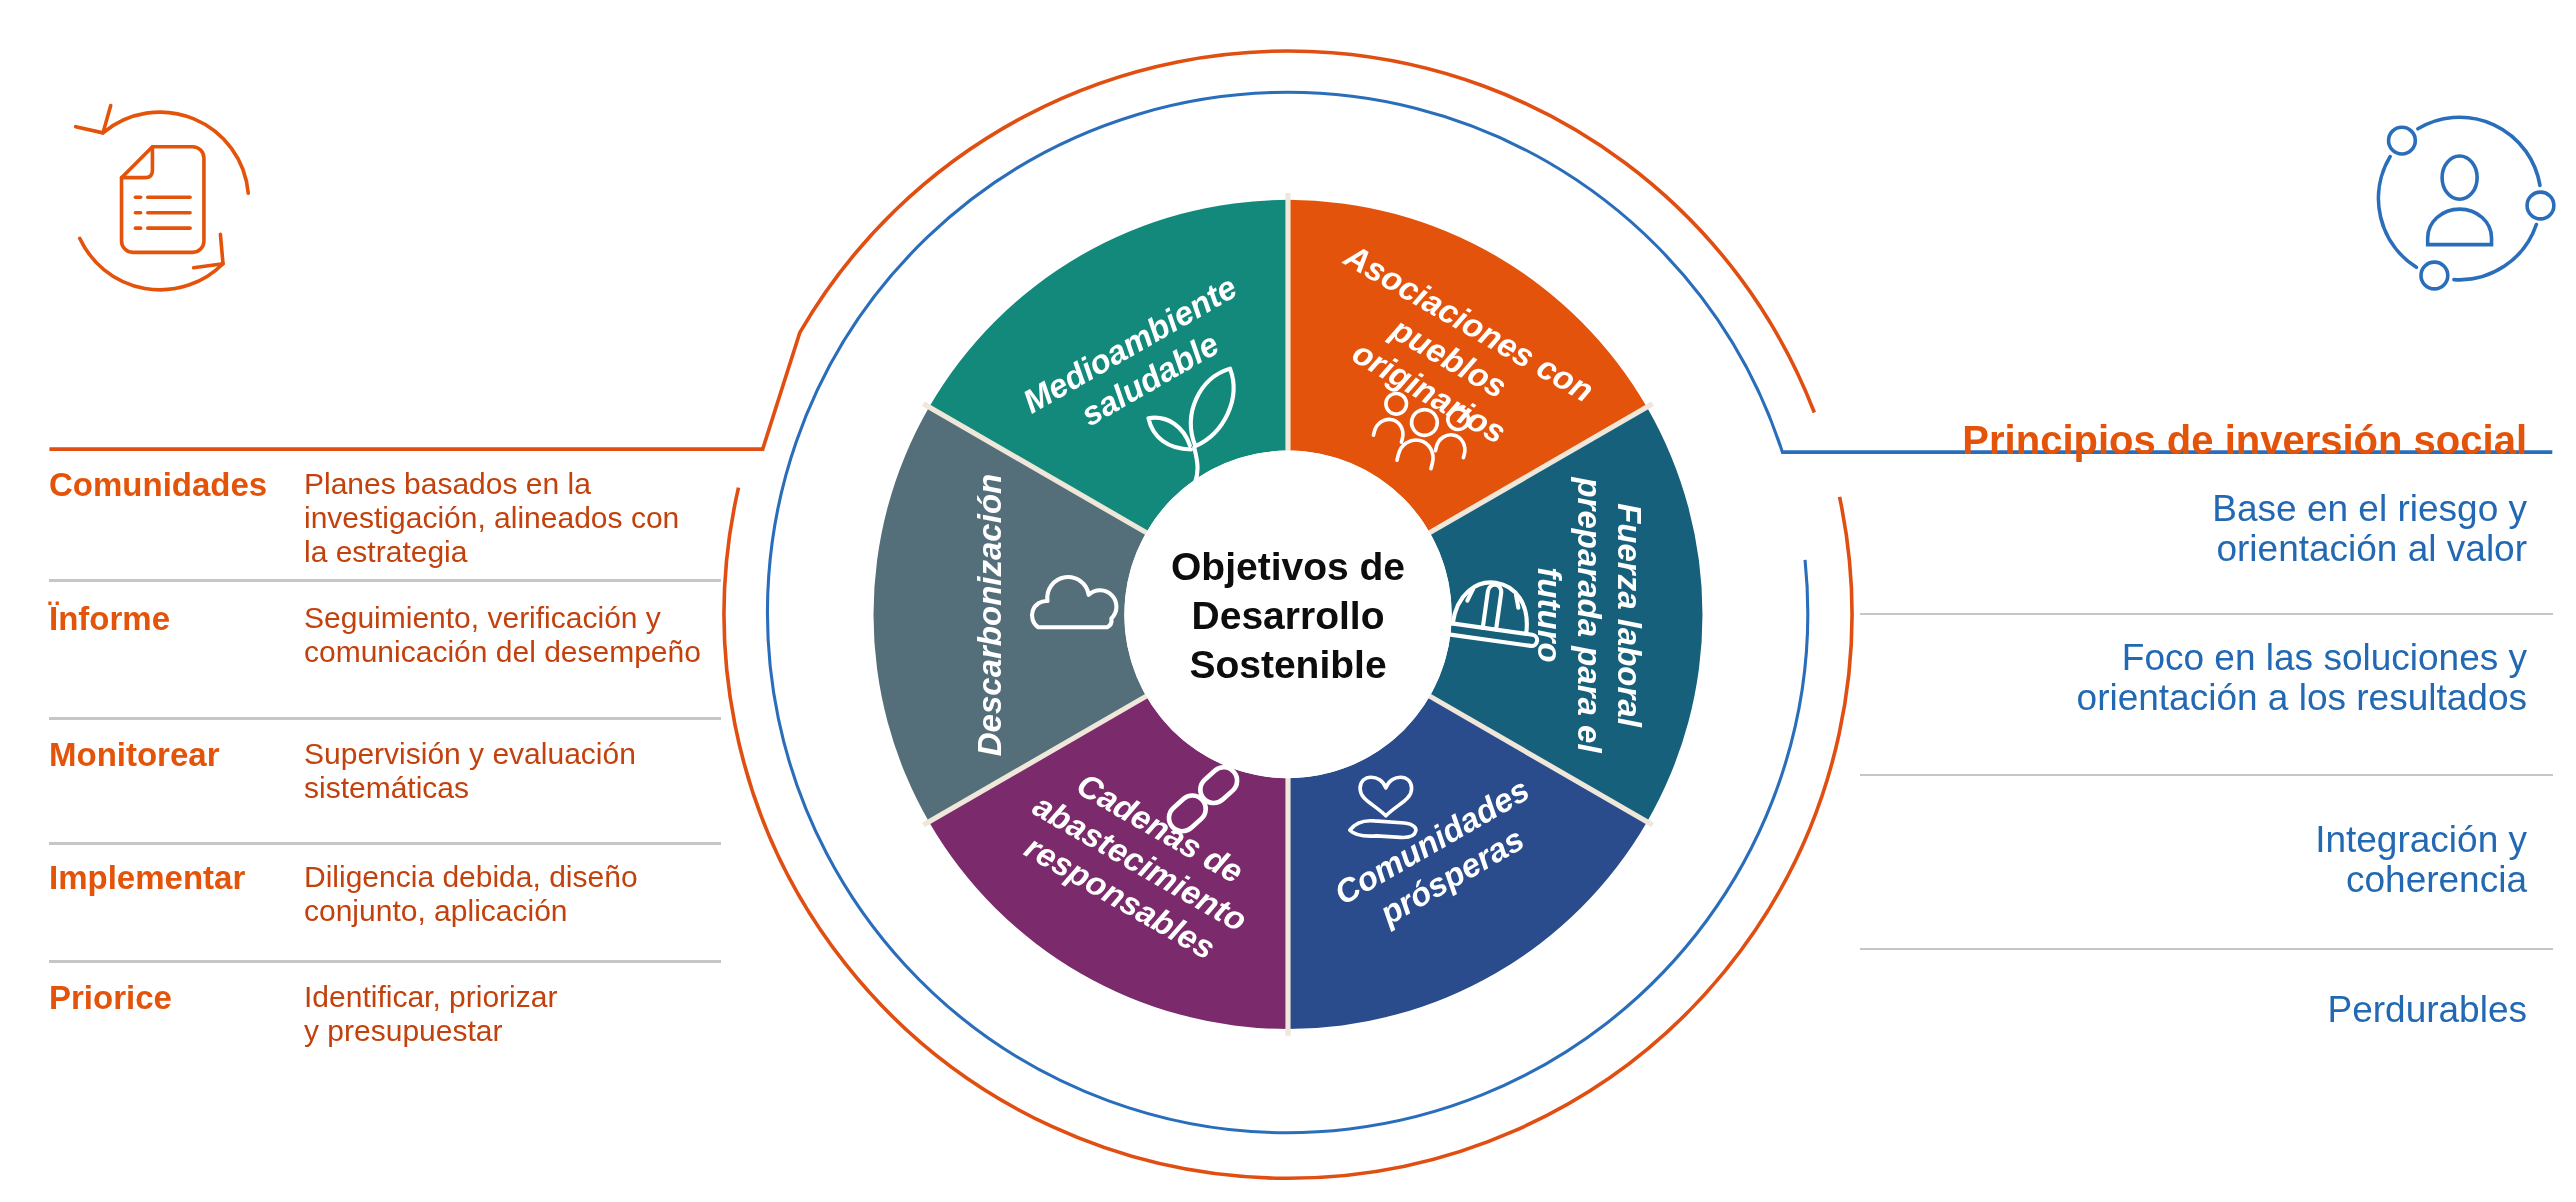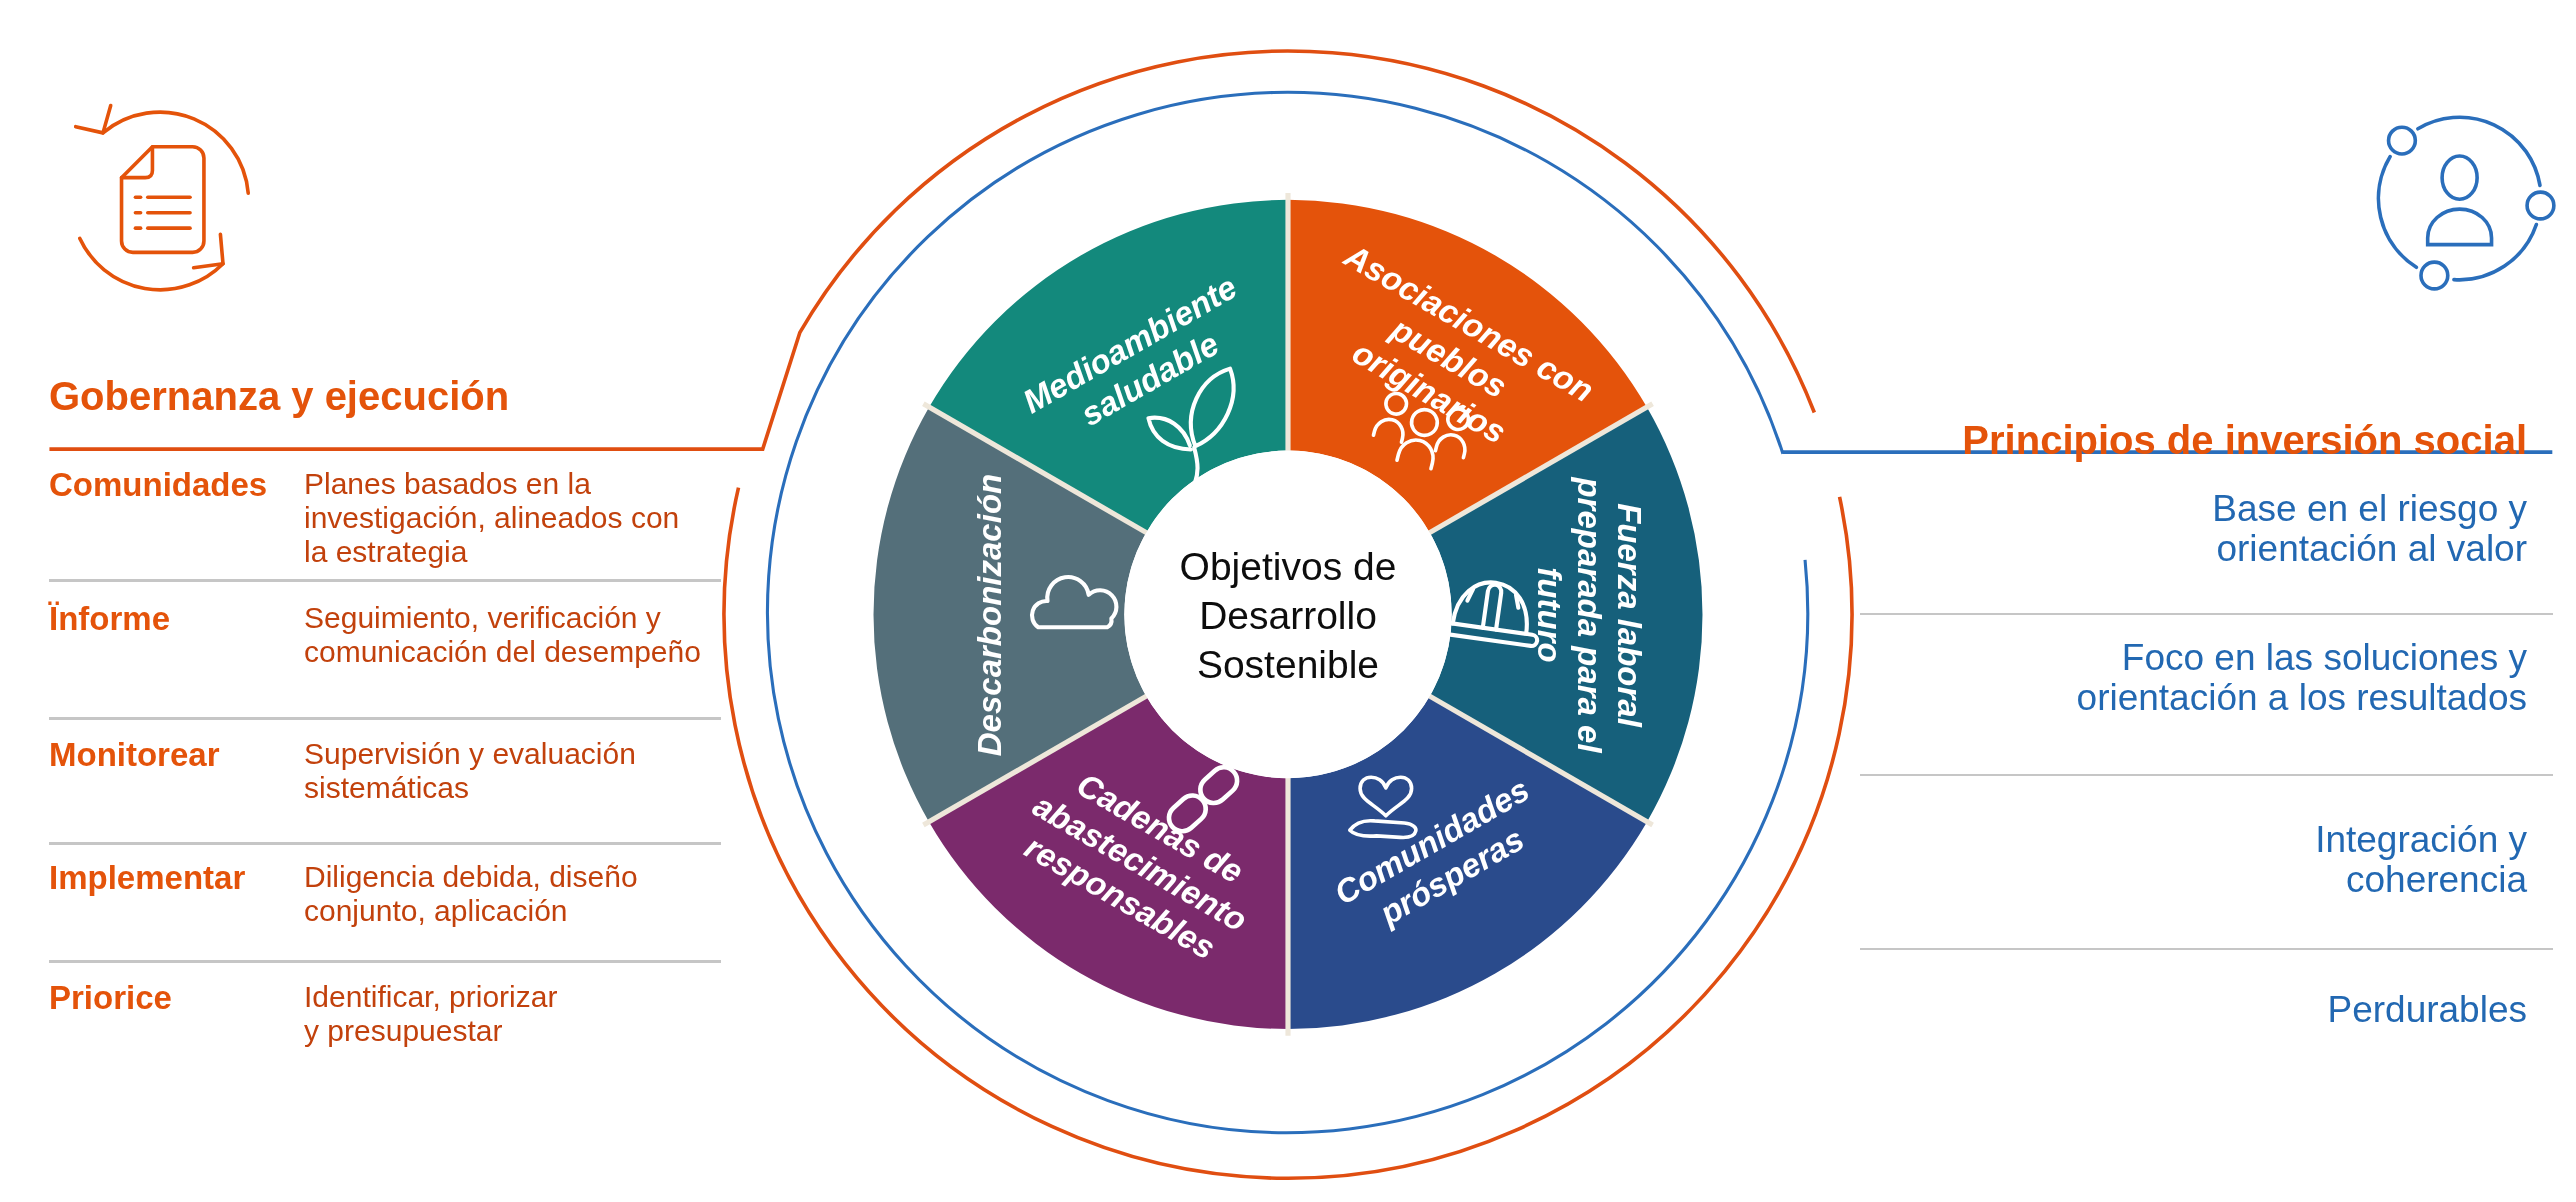--- a/index.html
+++ b/index.html
@@ -29,21 +29,21 @@
   .seg{position:absolute;color:#ffffff;font-weight:bold;font-style:italic;font-size:33px;line-height:40px;
        text-align:center;white-space:pre-line;width:392px;}
   .seg0{left:1140px;top:362px;transform:translate(-50%,-50%) rotate(-30deg);}
   .seg1{left:1449px;top:358px;transform:translate(-50%,-50%) rotate(30deg);}
   .seg2{left:1589px;top:615px;transform:translate(-50%,-50%) rotate(90deg);}
   .seg3{left:1442px;top:859px;transform:translate(-50%,-50%) rotate(-30deg);}
   .seg4{left:1140px;top:863px;transform:translate(-50%,-50%) rotate(30deg);}
   .seg5{left:990px;top:615px;transform:translate(-50%,-50%) rotate(-90deg);font-style:italic;}
 
   .center-label{position:absolute;left:1288px;top:615px;width:392px;transform:translate(-50%,-50%);
-                text-align:center;font-size:39px;line-height:49px;font-weight:normal;color:#0d0d0d;
+                text-align:center;font-size:39px;line-height:49px;font-weight:bold;color:#0d0d0d;
                 white-space:pre-line;}
 </style>
 </head>
 <body>
 
 <div class="canvas">
 
   <svg class="layer" viewBox="0 0 5000 2334">
 
     <g>
@@ -136,21 +136,20 @@
       <path d="M 4764,543 A 158,158 0 0 0 4924,436"></path>
       <path d="M 4931,360 A 158,158 0 0 0 4694,250"></path>
       <circle cx="4663" cy="273" r="26"></circle>
       <circle cx="4932" cy="399" r="26"></circle>
       <circle cx="4726" cy="535" r="26"></circle>
       <ellipse cx="4775" cy="345" rx="34" ry="42"></ellipse>
       <path d="M 4713,475 V 462 A 62,56 0 0 1 4837,462 V 475 Z"></path>
     </g>
   </svg>
 
-  <div class="heading heading-left">Gobernanza y ejecución</div>
 
   <div class="gov-row" style="top:466px">
     <div class="gov-term">Comunidades</div>
     <div class="gov-desc">Planes basados en la
 investigación, alineados con
 la estrategia</div>
   </div>
   <div class="gov-divider" style="top:579px"></div>
 
   <div class="gov-row" style="top:600px">

